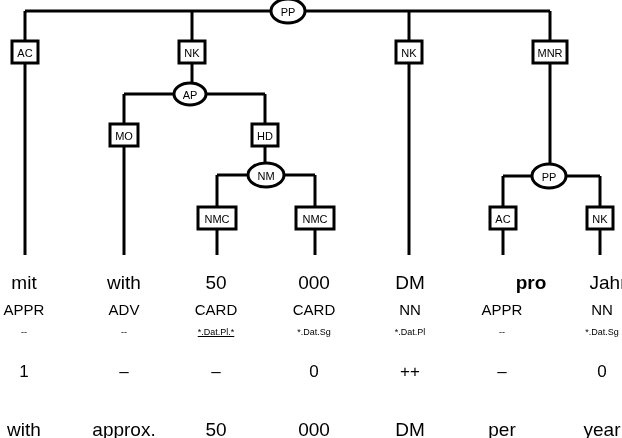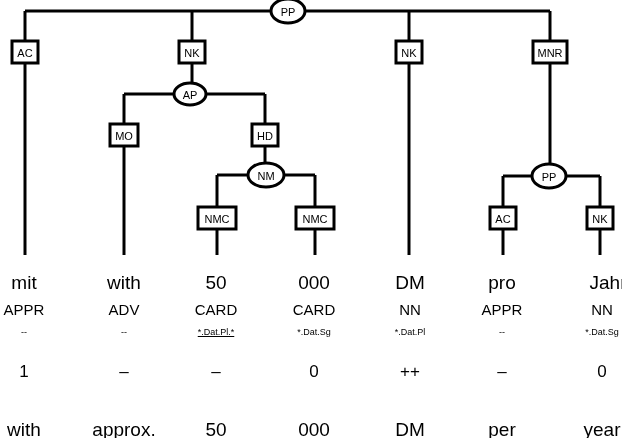--- a/index.html
+++ b/index.html
@@ -126,21 +126,21 @@
       </g>
     </g>
   </svg>
 
   <div class="textrow row-word" id="row-word" style="top: 272px;">
       <div class="cell" style="left: 24px; text-align: right;">mit</div>
       <div class="cell" style="left: 124px;">with</div>
       <div class="cell" style="left: 216px;">50</div>
       <div class="cell" style="left: 314px;">000</div>
       <div class="cell" style="left: 410px;">DM</div>
-      <div class="cell" style="left: 502px;">pro</div>
+      <div class="cell" style="left: 531px; font-weight: bold;">pro</div>
       <div class="cell" style="left: 608px;">Jahr</div>
     </div>
   <div class="textrow row-pos" id="row-pos" style="top: 301px;">
       <div class="cell" style="left: 24px;">APPR</div>
       <div class="cell" style="left: 124px; text-align: right;">ADV</div>
       <div class="cell" style="left: 216px;">CARD</div>
       <div class="cell" style="left: 314px;">CARD</div>
       <div class="cell" style="left: 410px;">NN</div>
       <div class="cell" style="left: 502px;">APPR</div>
       <div class="cell" style="left: 602px;">NN</div>

